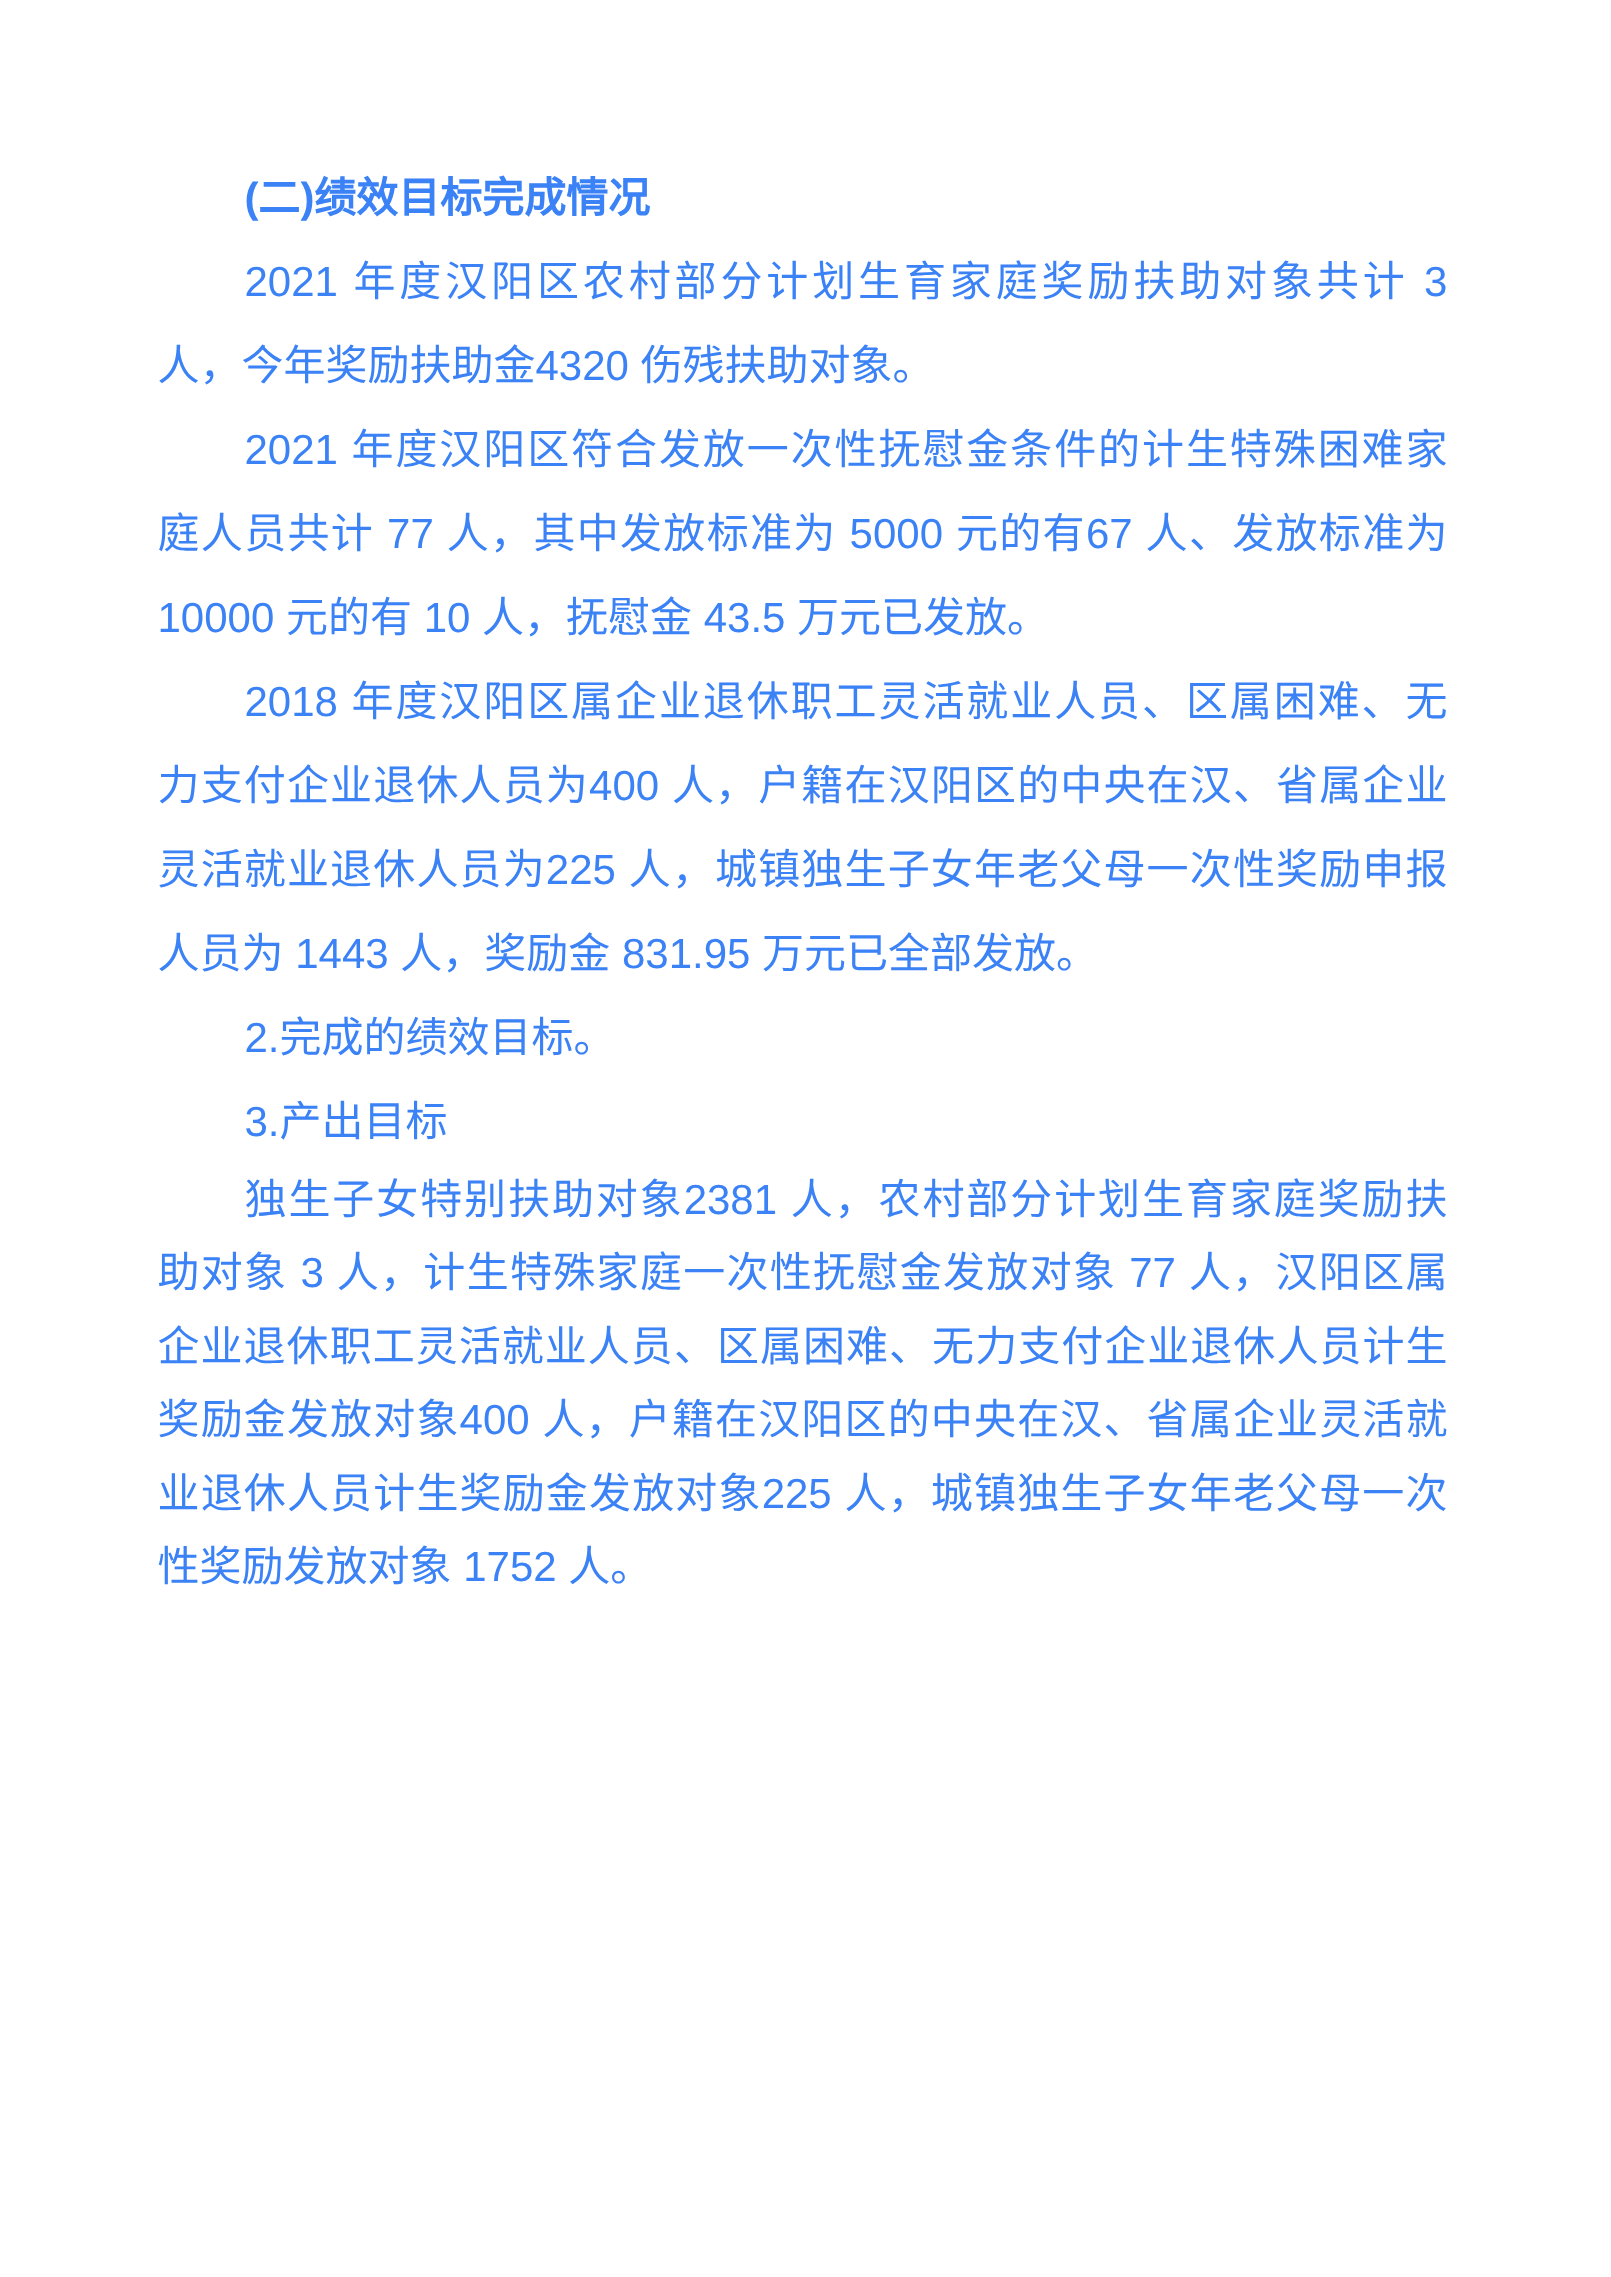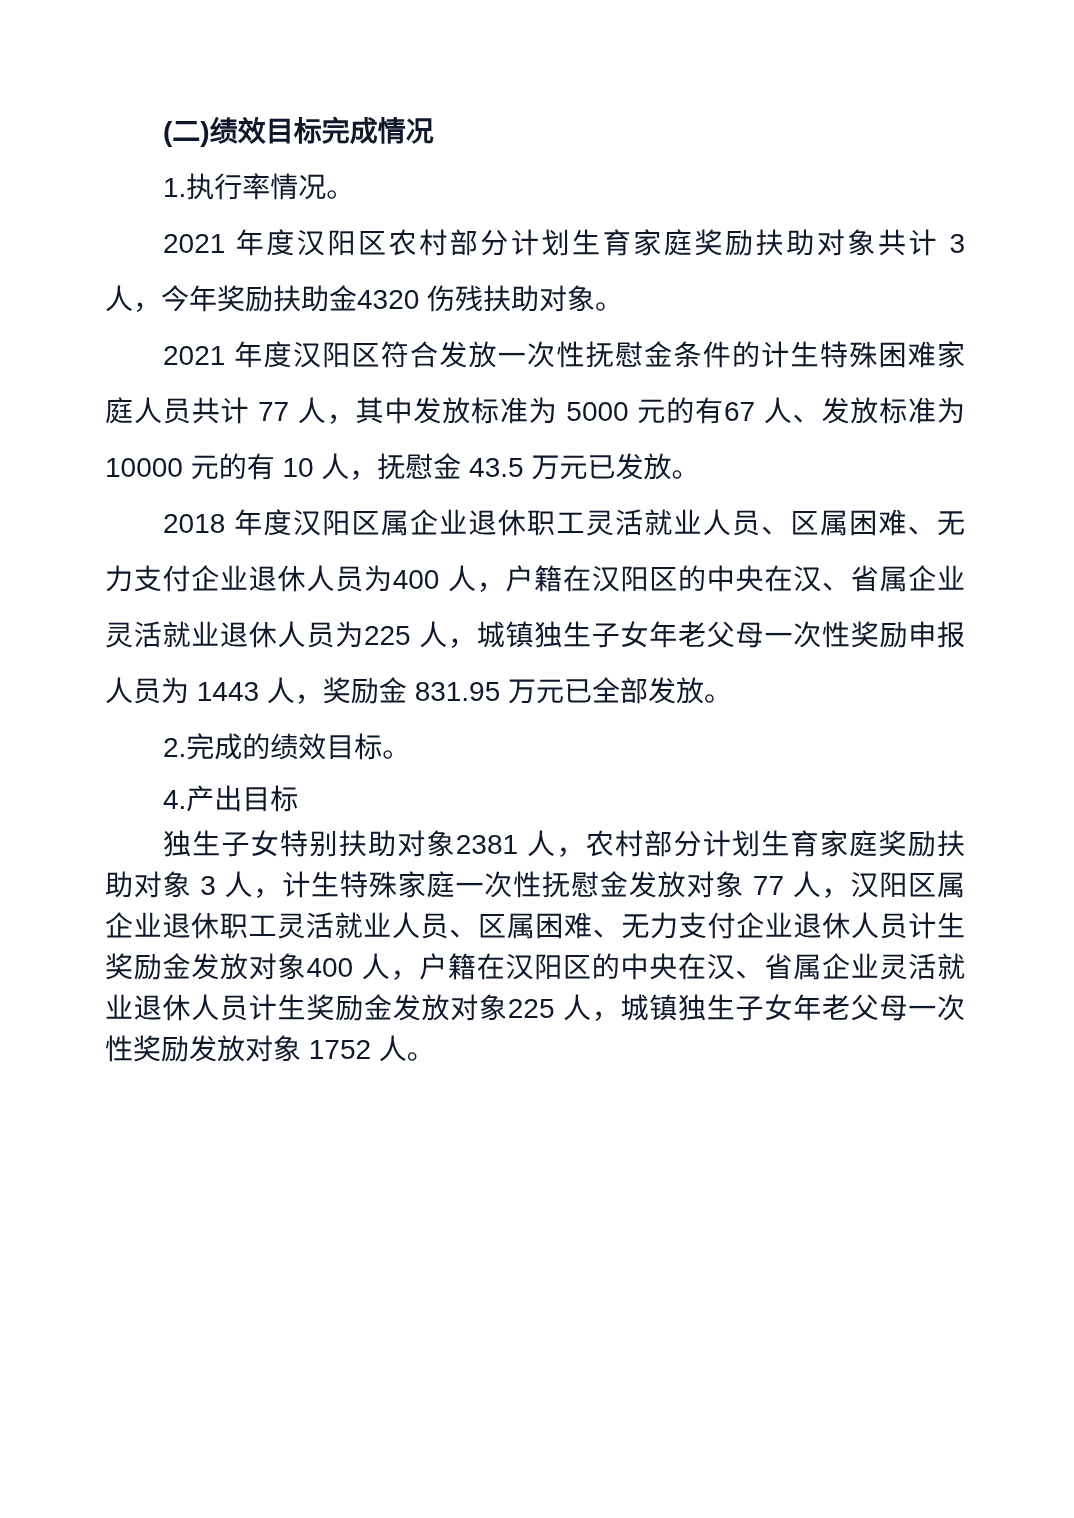--- a/index.html
+++ b/index.html
@@ -34,48 +34,45 @@
   .line.last  { text-align-last: left; }
   
   .doc > .block:nth-child(6) { line-height: 55px; }
   .doc > .block:nth-child(7) { line-height: 49px; }
   .doc > .block:nth-child(8) { line-height: 41px; }
   .doc > .block:nth-child(9) { line-height: 83px; margin-top: 27px; }
 </style>
 </head>
 <body style="background: rgb(255, 255, 255);">
 
-<div class="page" style="color: #0f172a; border-radius: 17px;">
+<div class="page" style="color: #3b82f6; border-radius: 17px;">
   <div class="doc">
       <div class="block block-heading">
         <div class="line first last">(二)绩效目标完成情况</div>
-      </div>
-      <div class="block block-subheading">
-        <div class="line first last">1.执行率情况。</div>
       </div>
       <div class="block block-paragraph">
         <div class="line first">2021 年度汉阳区农村部分计划生育家庭奖励扶助对象共计 3</div>
         <div class="line last">人，今年奖励扶助金4320 伤残扶助对象。</div>
       </div>
       <div class="block block-paragraph">
         <div class="line first">2021 年度汉阳区符合发放一次性抚慰金条件的计生特殊困难家</div>
         <div class="line">庭人员共计 77 人，其中发放标准为 5000 元的有67 人、发放标准为</div>
         <div class="line last">10000 元的有 10 人，抚慰金 43.5 万元已发放。</div>
       </div>
       <div class="block block-paragraph">
         <div class="line first">2018 年度汉阳区属企业退休职工灵活就业人员、区属困难、无</div>
         <div class="line">力支付企业退休人员为400 人，户籍在汉阳区的中央在汉、省属企业</div>
         <div class="line">灵活就业退休人员为225 人，城镇独生子女年老父母一次性奖励申报</div>
         <div class="line last">人员为 1443 人，奖励金 831.95 万元已全部发放。</div>
       </div>
       <div class="block block-subheading">
         <div class="line first last">2.完成的绩效目标。</div>
       </div>
       <div class="block block-subheading">
-        <div class="line first last">4.产出目标</div>
+        <div class="line first last">3.产出目标</div>
       </div>
       <div class="block block-paragraph">
         <div class="line first">独生子女特别扶助对象2381 人，农村部分计划生育家庭奖励扶</div>
         <div class="line">助对象 3 人，计生特殊家庭一次性抚慰金发放对象 77 人，汉阳区属</div>
         <div class="line">企业退休职工灵活就业人员、区属困难、无力支付企业退休人员计生</div>
         <div class="line">奖励金发放对象400 人，户籍在汉阳区的中央在汉、省属企业灵活就</div>
         <div class="line">业退休人员计生奖励金发放对象225 人，城镇独生子女年老父母一次</div>
         <div class="line last">性奖励发放对象 1752 人。</div>
       </div>
     </div>

